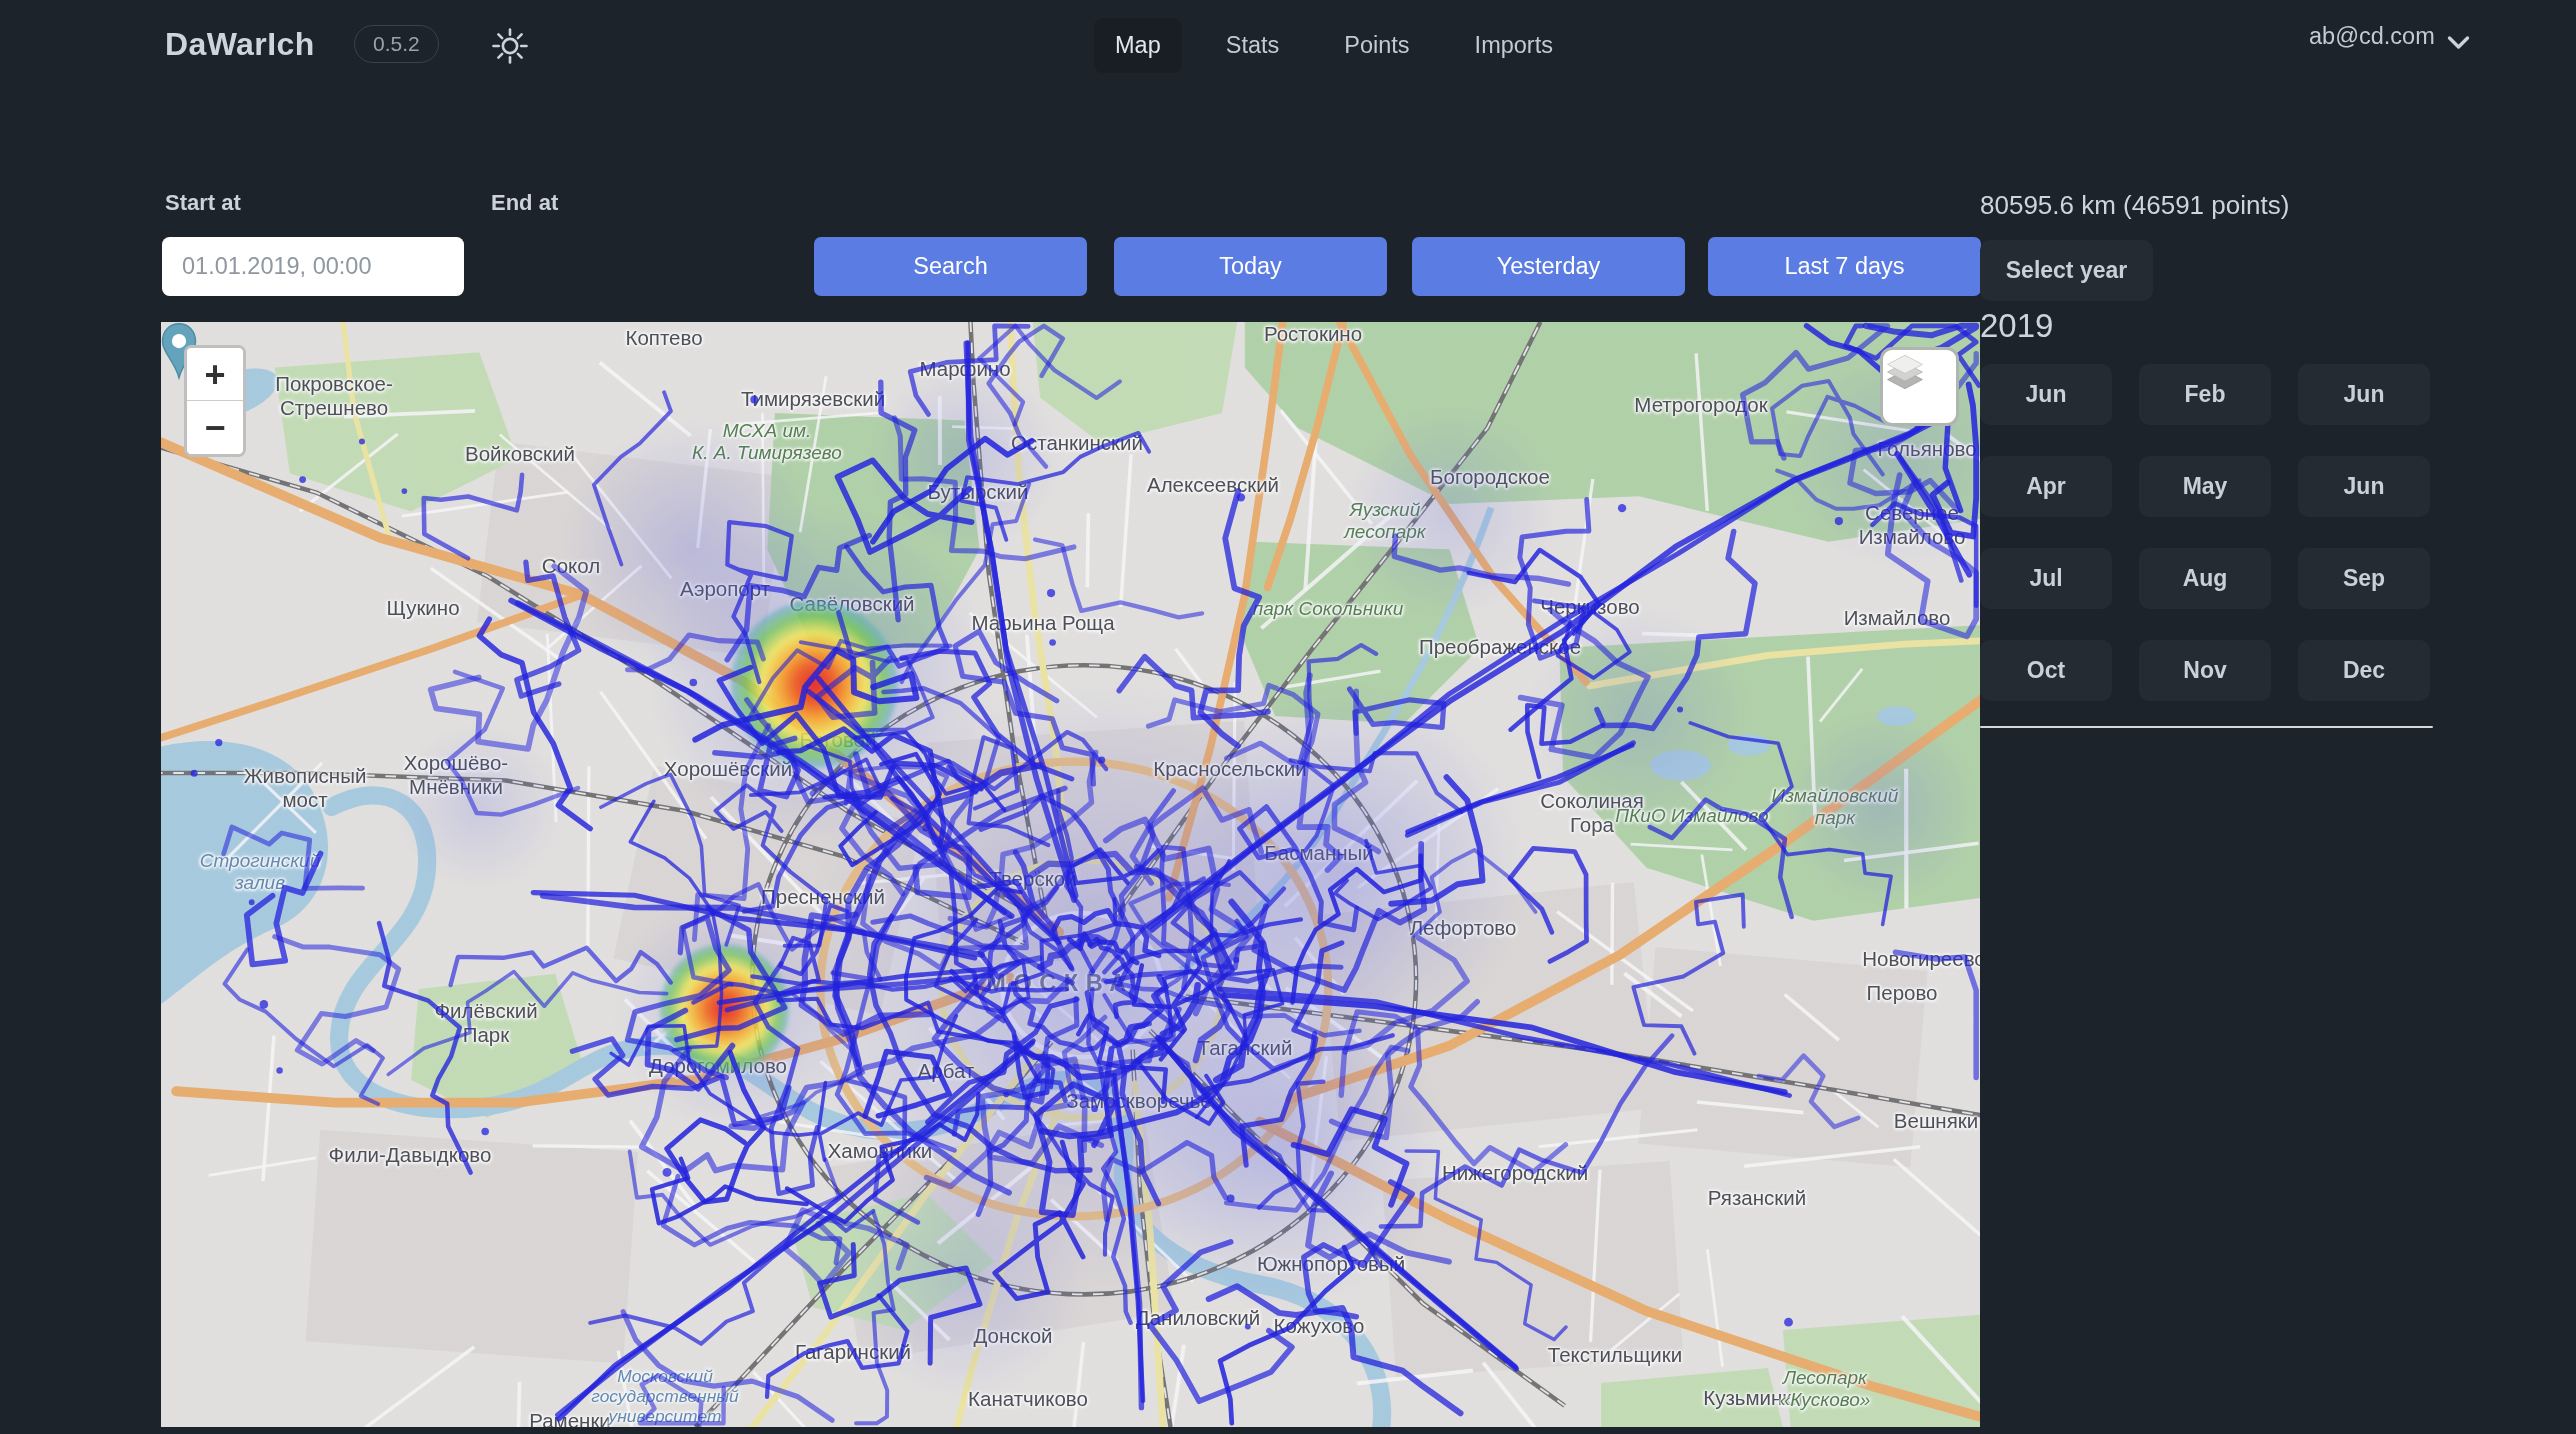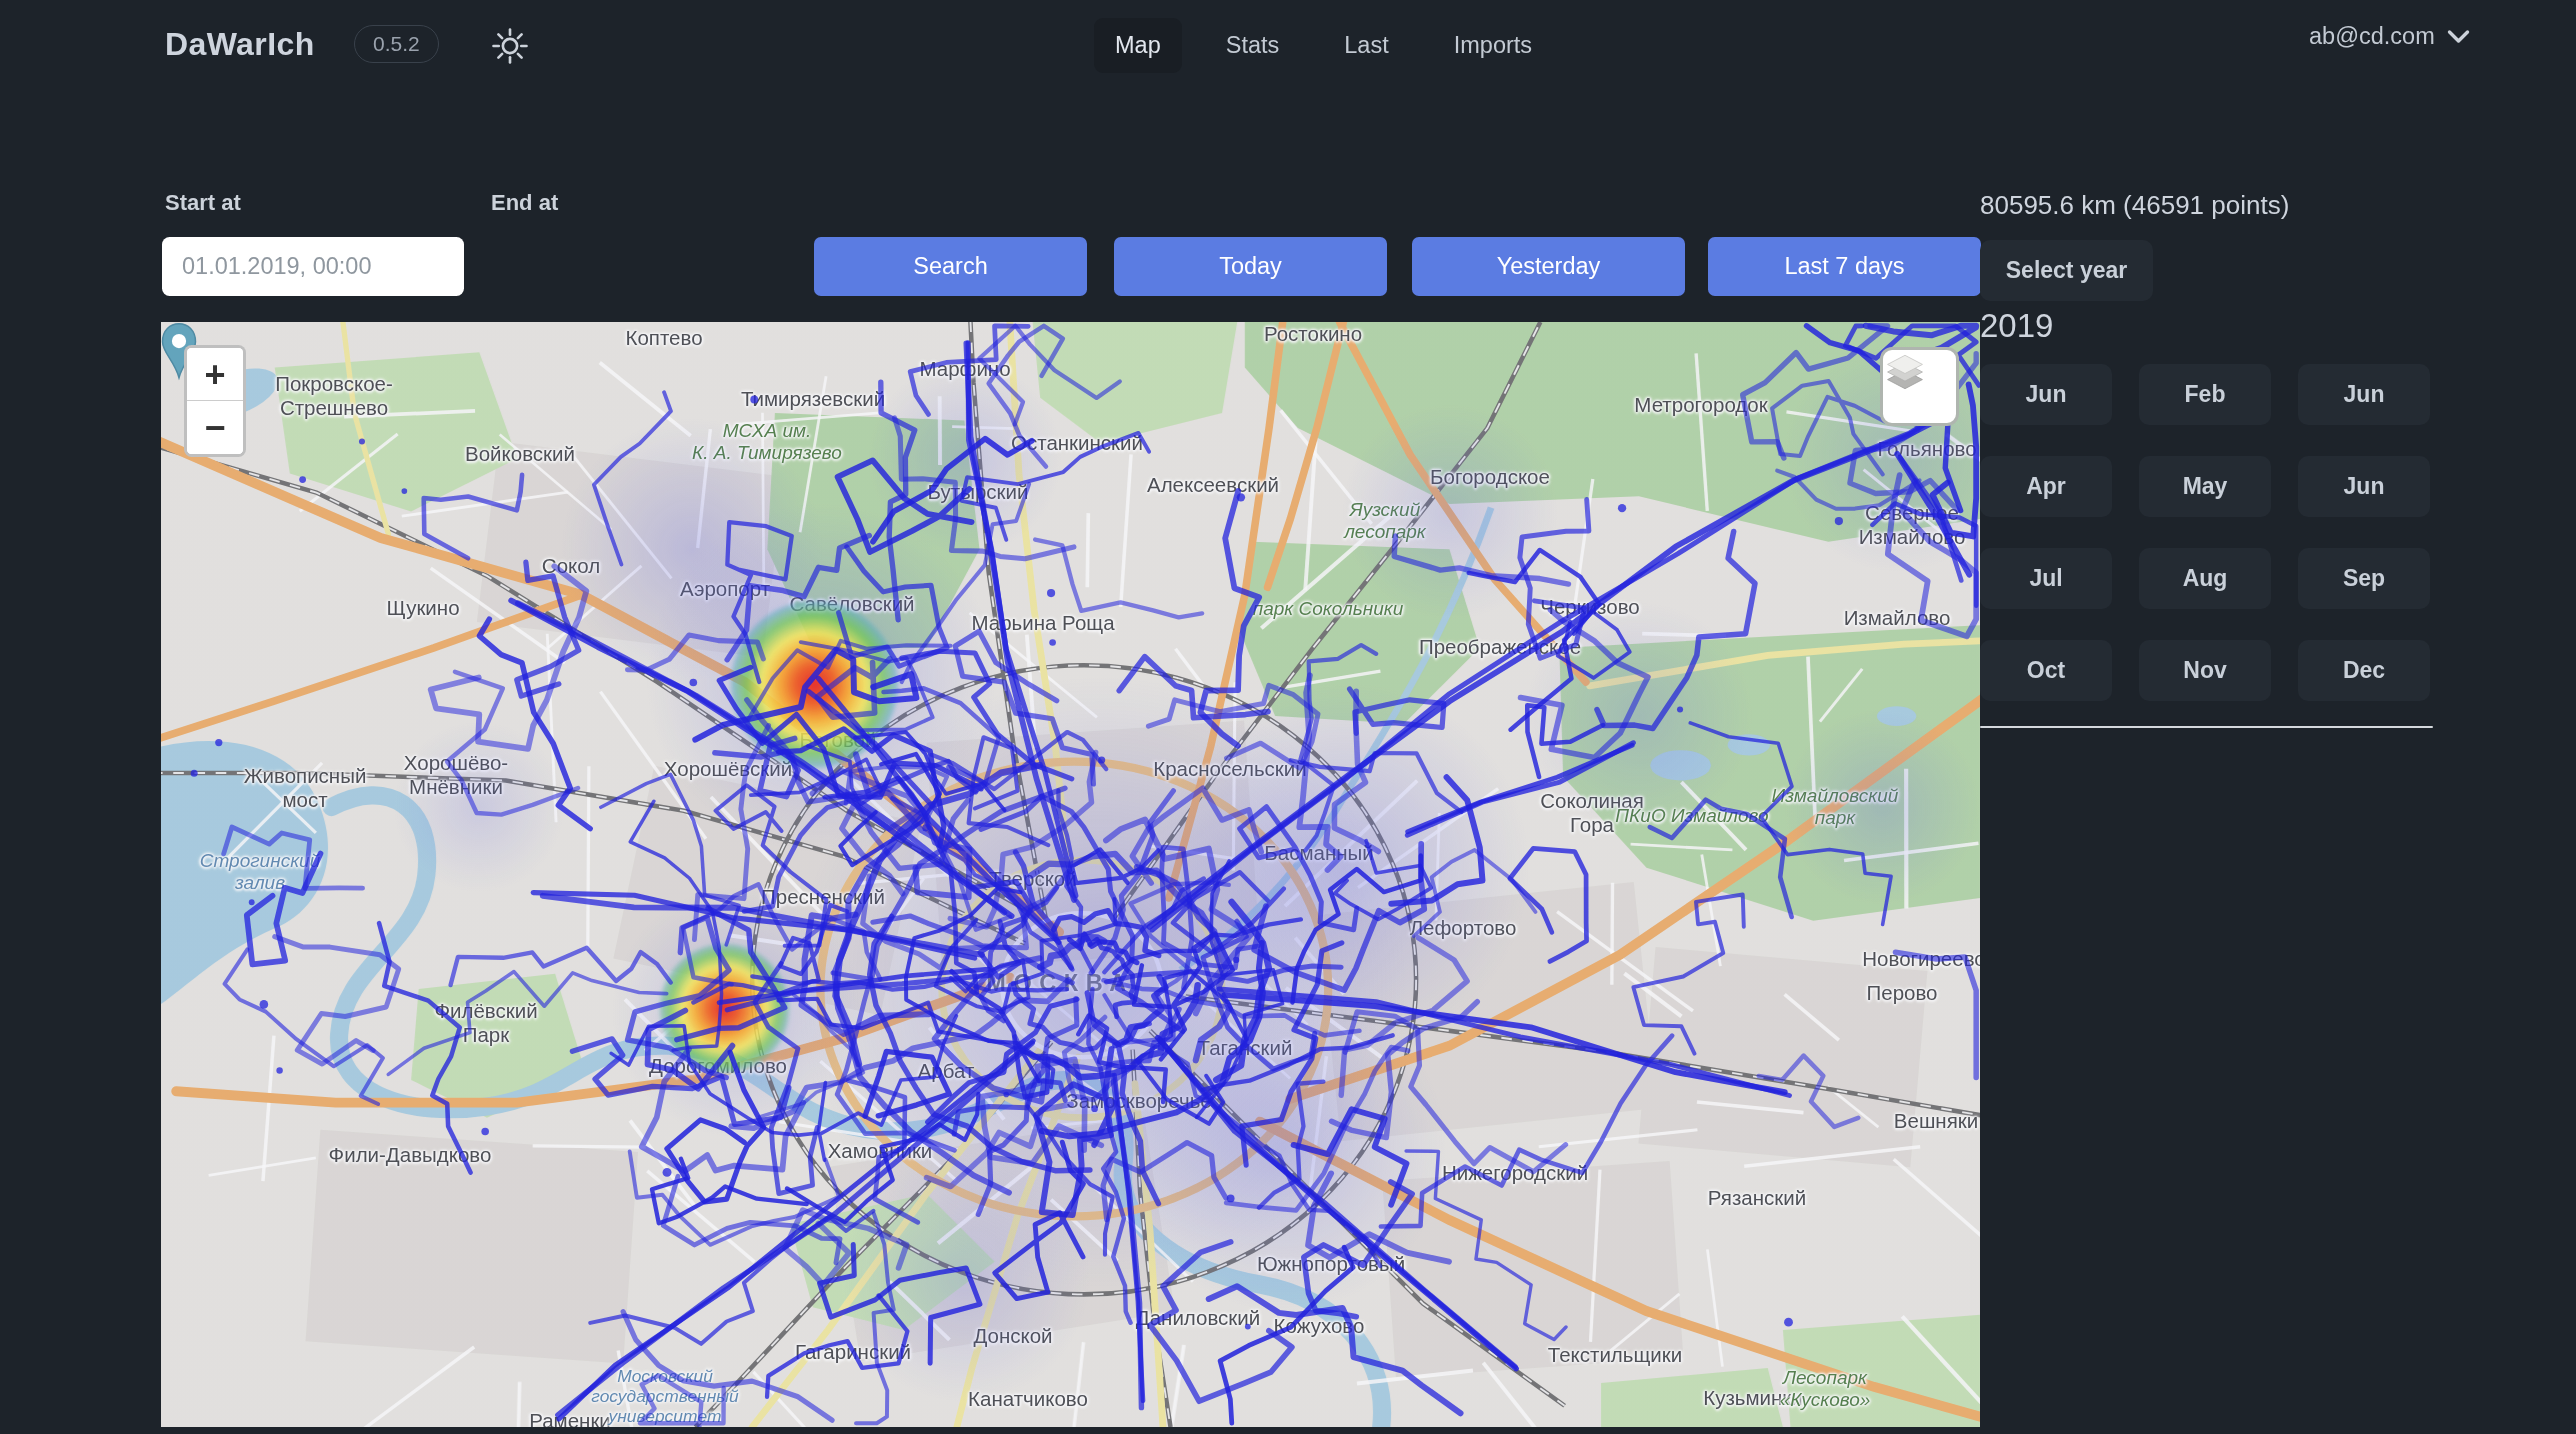--- a/index.html
+++ b/index.html
@@ -8,21 +8,21 @@
   #app{position:absolute;inset:0;width:2576px;height:1434px}
 
   
   .logo{position:absolute;left:165px;top:26px;font-size:32px;font-weight:700;color:#ced4dd;letter-spacing:0.4px}
   .version-badge{position:absolute;left:354px;top:25px;height:36px;padding:0 18px;border:1.5px solid #39414b;
     border-radius:20px;color:#9aa2ad;font-size:21px;line-height:35px}
   .theme-btn{position:absolute;left:489px;top:25px;width:42px;height:42px;background:none;border:none;cursor:pointer;padding:0}
   .tabs{position:absolute;left:1094px;top:18px;display:flex;gap:23px;align-items:center}
   .tab{height:55px;line-height:55px;padding:0 21px;font-size:23.5px;color:#c3cad3;border-radius:9px;cursor:pointer;text-decoration:none}
   .tab.active{background:#191e24;color:#e2e7ee}
-  .account{position:absolute;left:2309px;top:23px;display:flex;align-items:center;gap:12px;cursor:pointer}
+  .account{position:absolute;left:2309px;top:23px;display:flex;align-items:flex-end;gap:12px;cursor:pointer}
   .account span{font-size:23.5px;color:#c3cad3}
 
   
   .field-label{position:absolute;top:190px;font-size:22px;font-weight:700;color:#ccd2da}
   #lbl-start{left:165px}#lbl-end{left:491px}
   .date-input{position:absolute;top:237px;height:59px;background:#fff;border:none;border-radius:7.6px;
     font-size:23.5px;color:#8f979f;padding:0 8px 0 20px;font-family:"Liberation Sans",sans-serif;box-sizing:border-box}
   #inp-start{left:162px;width:302px}
   #inp-end{left:489px;width:300px}
   .blue-btn{position:absolute;top:237px;width:273px;height:59px;background:#5b7ce2;border:none;border-radius:6.8px;
@@ -100,21 +100,21 @@
         <line x1="12.5" y1="12.5" x2="17.5" y2="17.5"></line>
           <line x1="38.5" y1="38.5" x2="43.5" y2="43.5"></line>
         <line x1="43.5" y1="12.5" x2="38.5" y2="17.5"></line>
           <line x1="17.5" y1="38.5" x2="12.5" y2="43.5"></line>
       </g>
     </svg>
   </button>
   <nav class="tabs">
     <a class="tab active">Map</a>
     <a class="tab">Stats</a>
-    <a class="tab">Last</a>
+    <a class="tab">Points</a>
     <a class="tab">Imports</a>
   </nav>
   <div class="account">
     <span>ab@cd.com</span>
     <svg width="23" height="15" viewBox="0 0 30 20">
       <polyline points="3,4 15,16 27,4" fill="none" stroke="#ccd2da" stroke-width="4.5" stroke-linecap="round" stroke-linejoin="round"></polyline>
     </svg>
   </div>
 
   <label class="field-label" id="lbl-start">Start at</label>

